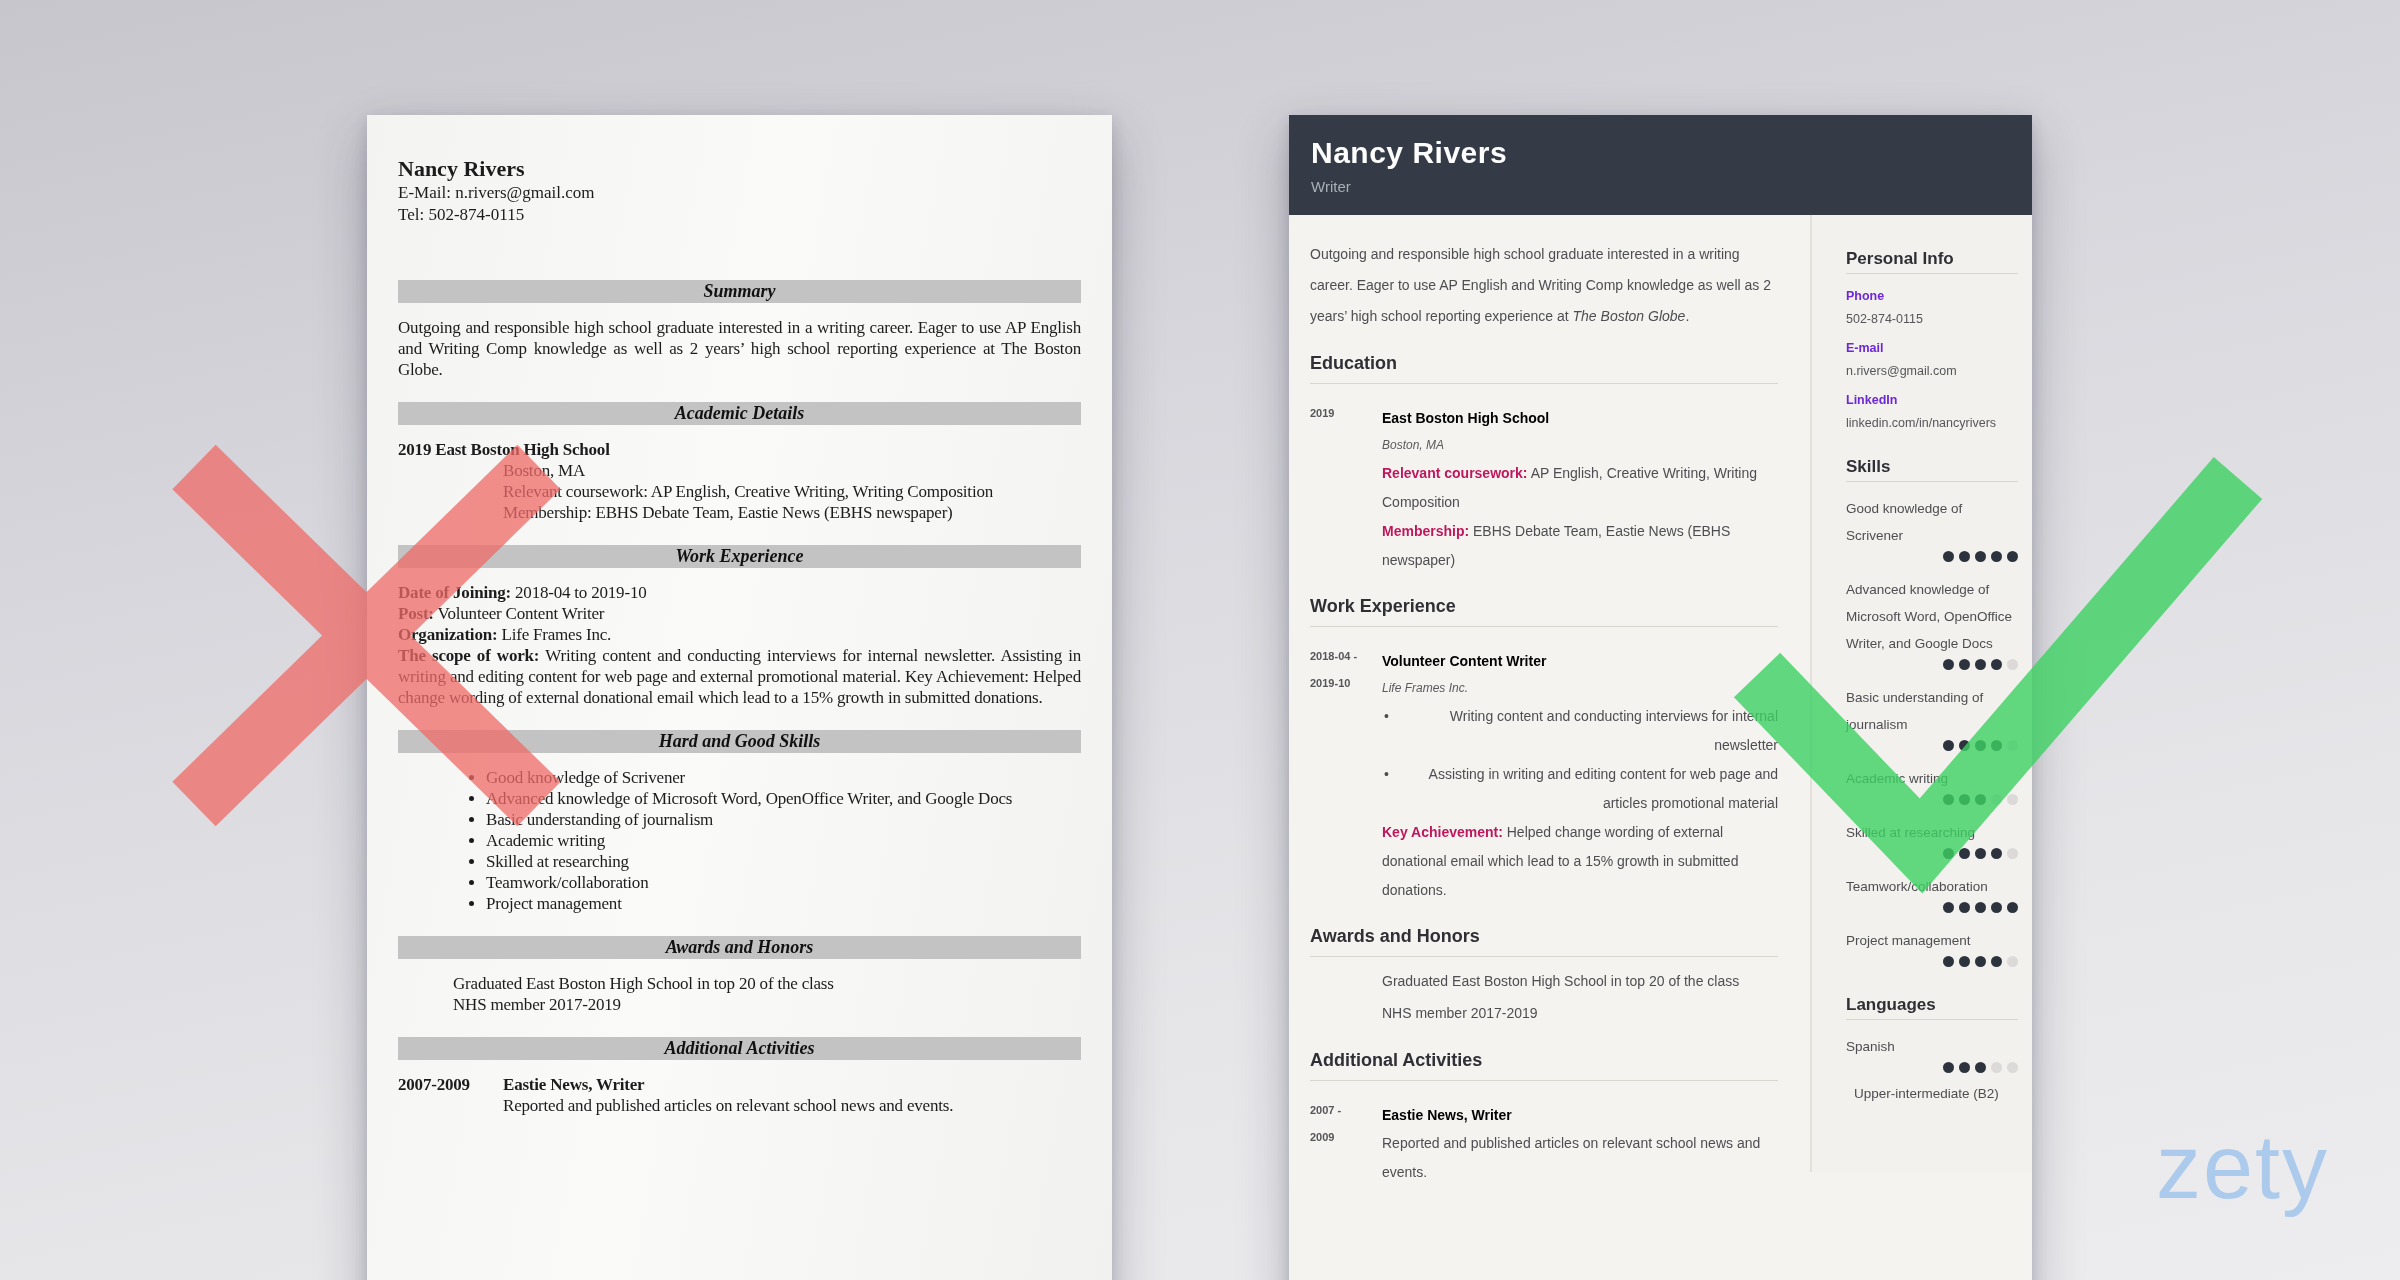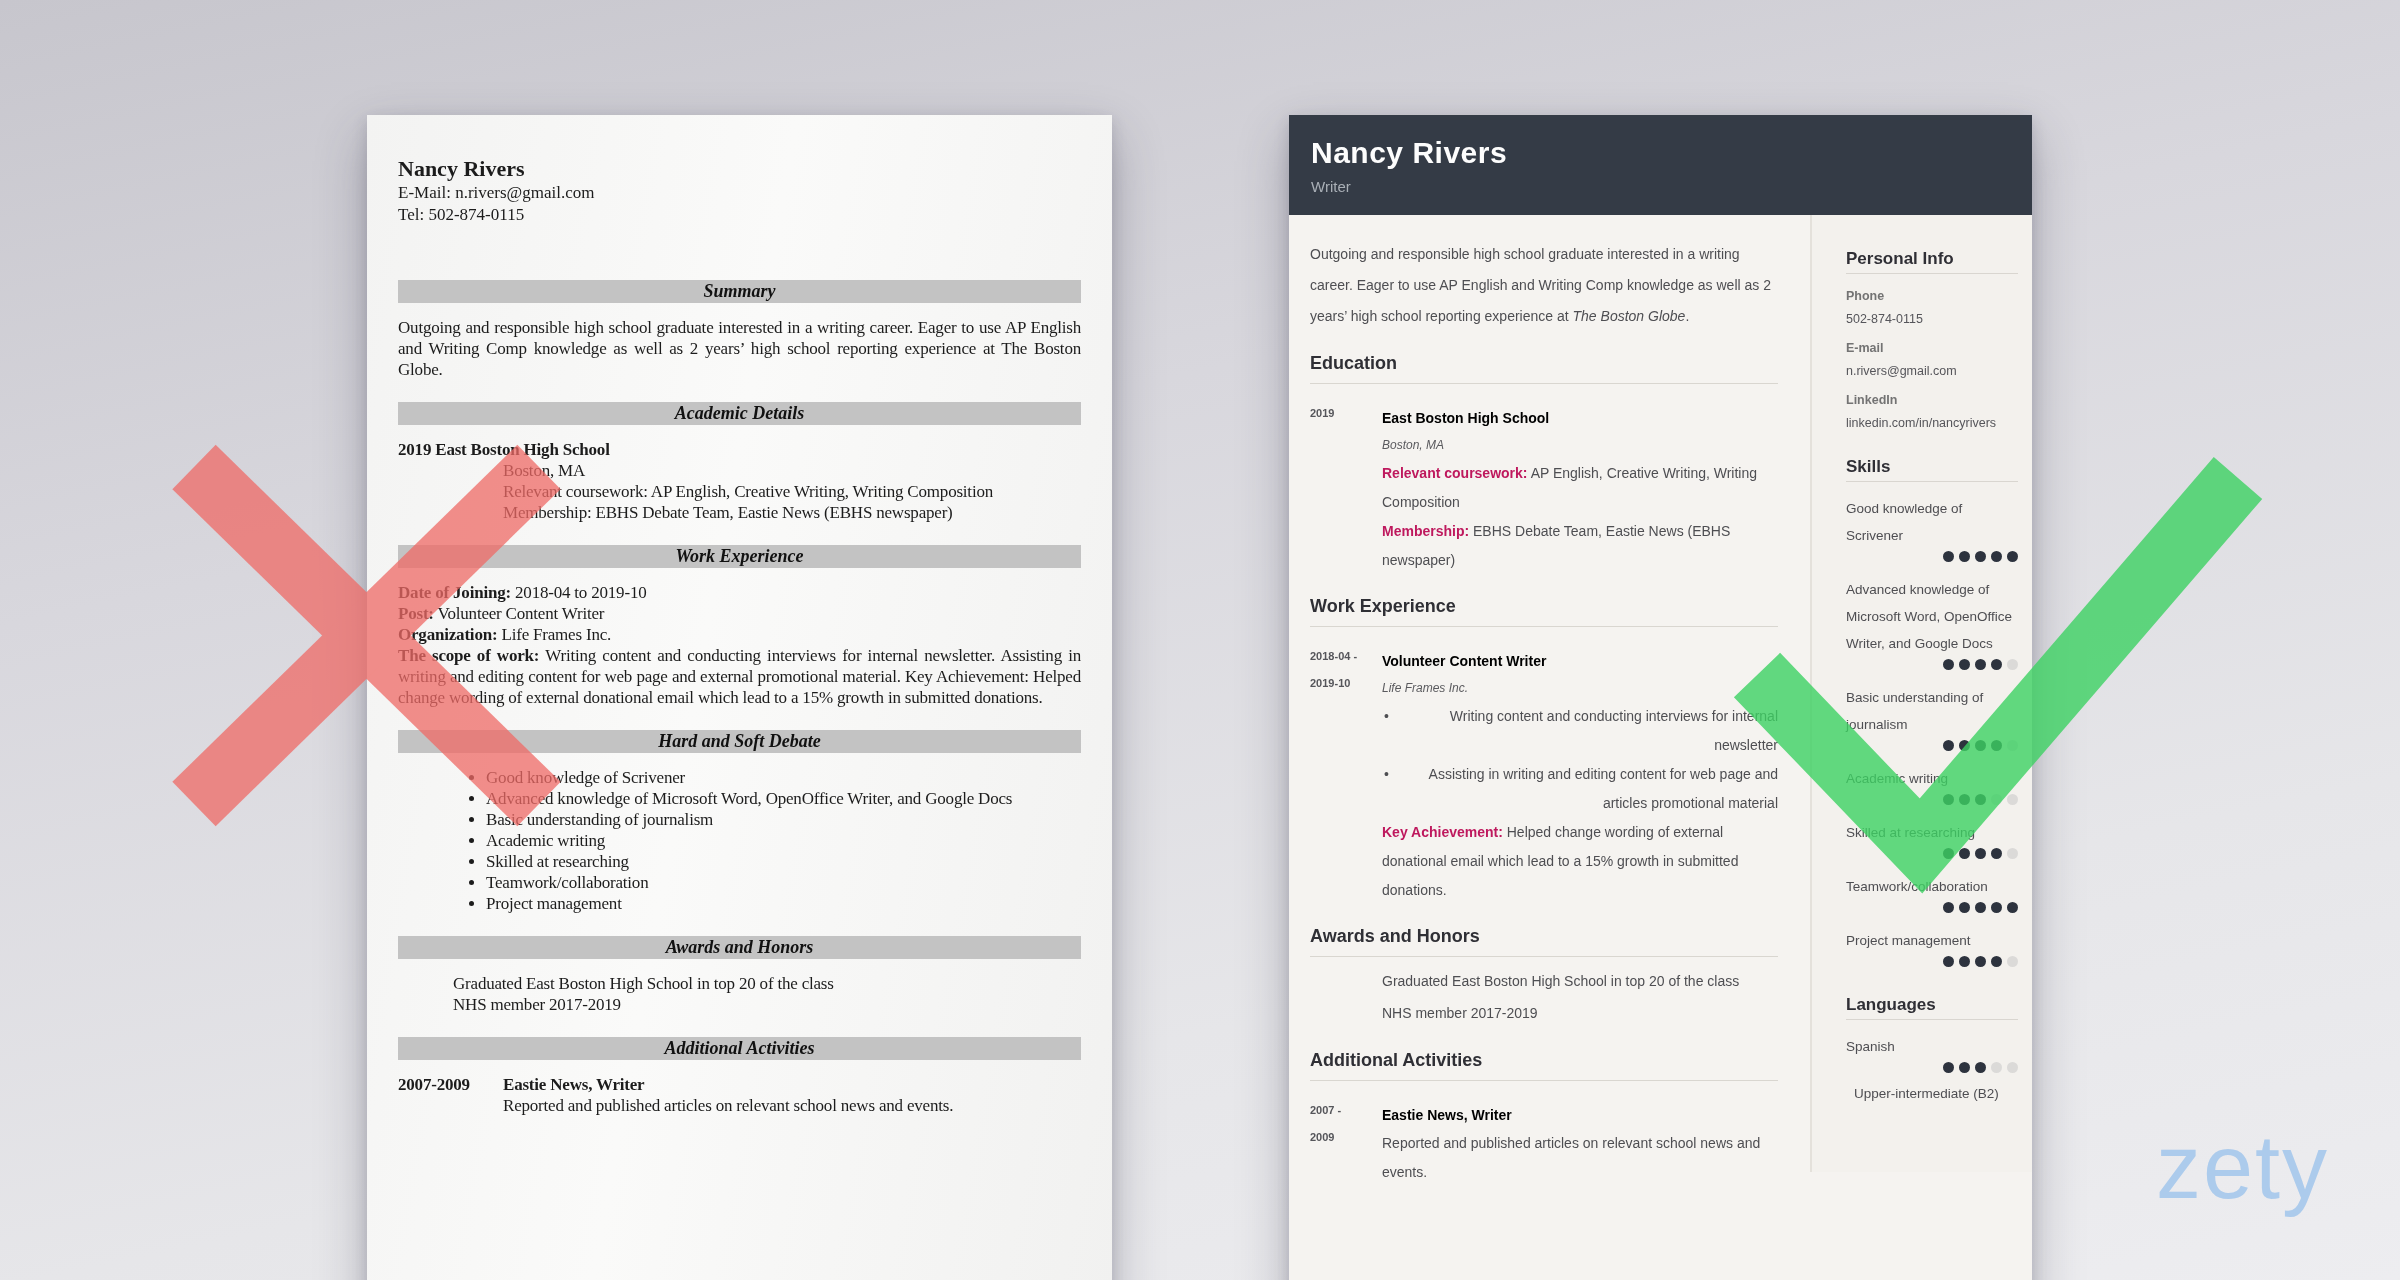--- a/index.html
+++ b/index.html
@@ -48,21 +48,21 @@
   .rp-p b{color:#be185d;}
   .rp-ul{list-style:none;margin:0;padding:0;}
   .rp-ul li{line-height:29px;padding-left:16px;position:relative;text-align:right;}
   .rp-ul li::before{content:"\2022";position:absolute;left:2px;}
   .rp-awards{margin:8px 0 0 72px;font-size:14px;color:#4e4e52;line-height:32px;}
   .rp-sidebar{flex:1;box-sizing:border-box;border-left:2px solid #e4e1db;background:#f3f1ed;
     padding:34px 14px 0 34px;}
   .sb-h{font-size:17px;font-weight:bold;color:#2f2f35;margin:27px 0 0;padding-bottom:4px;
     border-bottom:1px solid #d9d6d0;}
   .sb-h.first{margin-top:0;}
-  .sb-label{font-size:12.5px;font-weight:bold;color:#737373;margin-top:15px;}
+  .sb-label{font-size:12.5px;font-weight:bold;color:#6d28d9;margin-top:15px;}
   .sb-value{font-size:12.5px;color:#55555a;margin-top:9px;}
   .sb-skill{margin-top:13px;}
   .sb-skill-name{font-size:13.5px;line-height:27px;color:#4e4e52;}
   .sb-dots{text-align:right;margin-top:2px;line-height:12px;}
   .dot{display:inline-block;width:11px;height:11px;border-radius:50%;background:#dbdad8;margin-left:5px;}
   .dot.filled{background:#2d333e;}
   .sb-lang-detail{font-size:13.5px;color:#4e4e52;margin-top:10px;padding-left:8px;line-height:20px;}
 
   
   .cross-svg{position:absolute;left:170px;top:440px;opacity:.75;}
@@ -87,21 +87,21 @@
     <div class="lp-line ind">Boston, MA</div>
     <div class="lp-line ind">Relevant coursework: AP English, Creative Writing, Writing Composition</div>
     <div class="lp-line ind">Membership: EBHS Debate Team, Eastie News (EBHS newspaper)</div>
 
     <div class="lp-bar">Work Experience</div>
     <div class="lp-line"><b>Date of Joining:</b> <span>2018-04 to 2019-10</span></div>
     <div class="lp-line"><b>Post:</b> <span>Volunteer Content Writer</span></div>
     <div class="lp-line"><b>Organization:</b> <span>Life Frames Inc.</span></div>
     <p class="lp-text just"><b>The scope of work:</b> <span>Writing content and conducting interviews for internal newsletter. Assisting in writing and editing content for web page and external promotional material. Key Achievement: Helped change wording of external donational email which lead to a 15% growth in submitted donations.</span></p>
 
-    <div class="lp-bar">Hard and Soft Debate</div>
+    <div class="lp-bar">Hard and Good Skills</div>
     <ul class="lp-ul">
       <li>Good knowledge of Scrivener</li>
       <li>Advanced knowledge of Microsoft Word, OpenOffice Writer, and Google Docs</li>
       <li>Basic understanding of journalism</li>
       <li>Academic writing</li>
       <li>Skilled at researching</li>
       <li>Teamwork/collaboration</li>
       <li>Project management</li>
     </ul>
 

